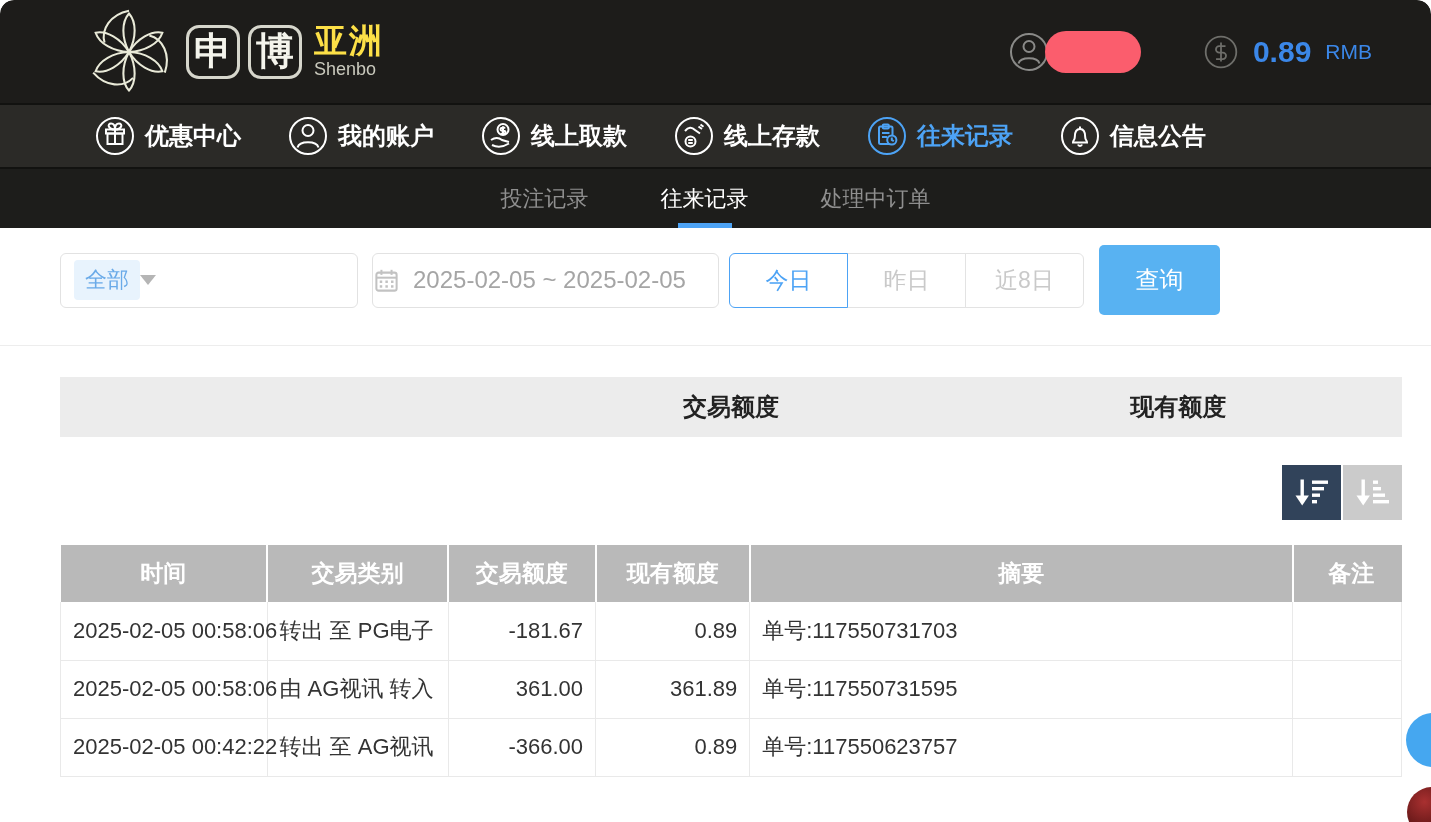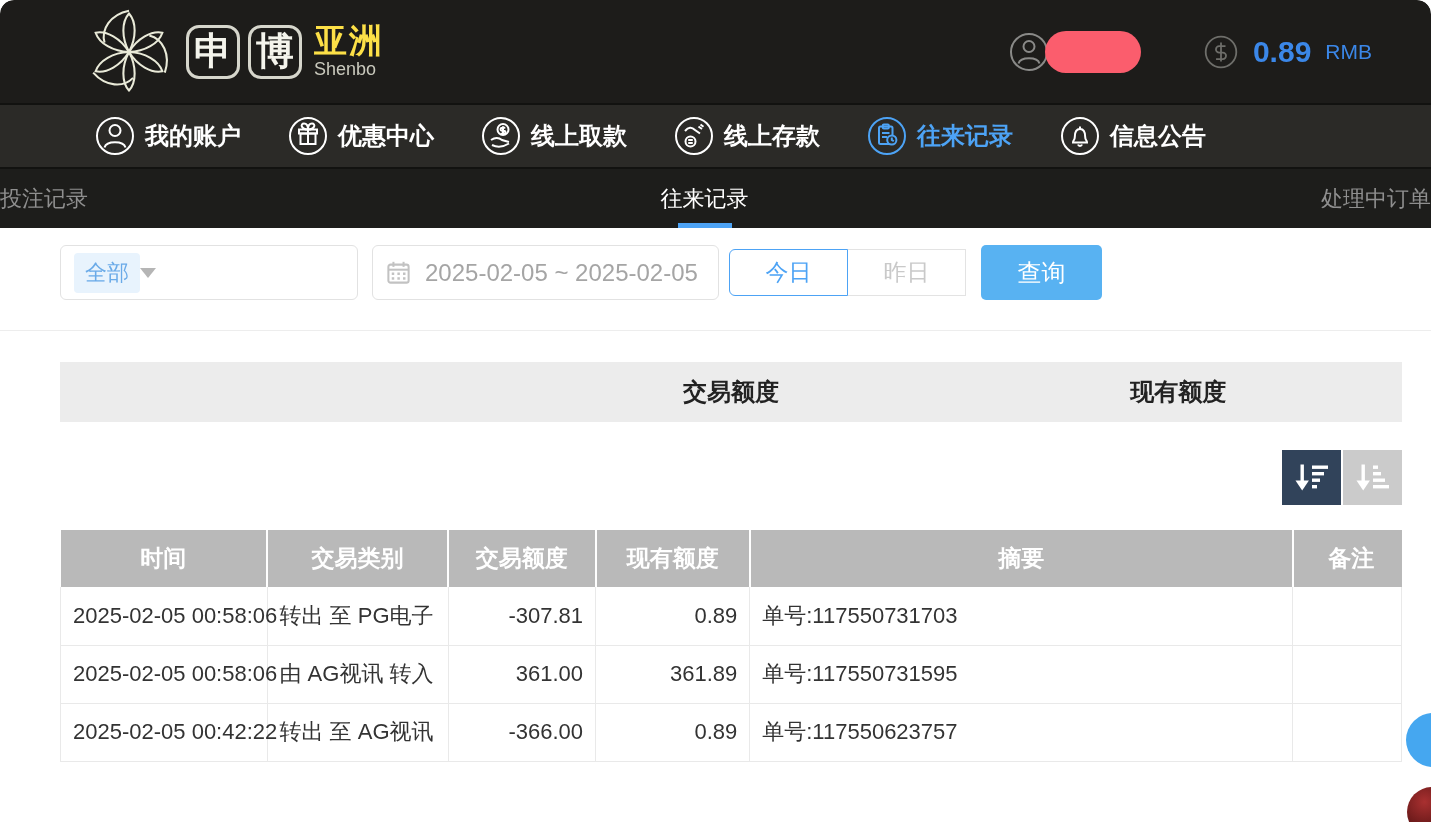--- a/index.html
+++ b/index.html
@@ -31,50 +31,50 @@
   
   .mainnav { height:64px; background:#2b2a27; border-top:2px solid #121210;
              display:flex; align-items:center; padding-left:95px; gap:47px; }
   .nav-item { display:flex; align-items:center; gap:10px; color:#ffffff;
               font-size:24px; font-weight:600; cursor:pointer; white-space:nowrap; }
   .nav-item.active { color:#4da3f5; }
   .nav-item svg { display:block; }
 
   
   .subtabs { height:61px; background:#1d1d1b; border-top:2px solid #121210;
-             display:flex; justify-content:space-between; gap:72px; }
+             display:flex; justify-content:center; gap:72px; }
   .subtab { position:relative; display:flex; align-items:center; color:#8f8f8f;
             font-size:22px; cursor:pointer; }
   .subtab.active { color:#ffffff; }
   .subtab.active::after { content:""; position:absolute; bottom:0; left:50%;
             transform:translateX(-50%); width:54px; height:5px; background:#4da3f5; }
 
   
   .content { padding:0 29px 0 60px; }
   .filters-strip { margin:0 -29px 0 -60px; padding:17px 29px 30px 60px;
                    border-bottom:1px solid #ededed; }
   .filters { display:flex; align-items:center; }
   .select-box { width:298px; height:55px; border:1px solid #e2e2e2; border-radius:6px;
                 display:flex; align-items:center; 
                 padding:0 18px 0 13px; background:#fff; cursor:pointer; }
   .chip { background:#e8f3fd; color:#6aaae8; font-size:22px; padding:5px 11px; border-radius:4px; }
   .select-arrow { width:0; height:0; border-left:8px solid transparent;
                   border-right:8px solid transparent; border-top:10px solid #b5b5b5; }
   .date-box { width:347px; height:55px; border:1px solid #e2e2e2; border-radius:6px;
-              display:flex; align-items:center; gap:13px; padding:0 12px;
+              display:flex; align-items:center; gap:13px; padding:0 0;
               margin-left:14px; color:#a5a5a5; font-size:24px; background:#fff; cursor:pointer;
               white-space:nowrap; }
   .range-group { display:flex; margin-left:10px; }
-  .range-btn { width:119px; height:47px; border:1px solid #e3e3e3; background:#fff;
+  .range-btn { width:119px; height:55px; border:1px solid #e3e3e3; background:#fff;
                color:#c9c9c9; font-size:23px; display:flex; align-items:center;
                justify-content:center; margin-left:-1px; cursor:pointer; }
   .range-btn.first { border-radius:6px 0 0 6px; margin-left:0; }
   .range-btn.last  { border-radius:0 6px 6px 0; }
   .range-btn.active { border-color:#4da3f5; color:#4da3f5; position:relative; z-index:1; }
-  .query-btn { width:121px; height:55px; margin-left:15px; background:#58b2f2;
+  .query-btn { width:121px; height:70px; margin-left:15px; background:#58b2f2;
                color:#fff; font-size:24px; border:none; border-radius:5px; cursor:pointer; }
 
   
   .summary { margin-top:31px; width:100%; border-collapse:collapse; table-layout:fixed; }
   .summary th { background:#ececec; height:60px; font-size:24px; font-weight:600;
                 color:#222; text-align:center; }
   .summary td { height:64px; text-align:center; font-size:24px; color:#1a1a1a;
                 border-bottom:1px solid #e7e7e7; border-right:1px solid #e7e7e7; background:#fff; }
   .summary td:last-child { border-right:none; }
 
@@ -151,34 +151,34 @@
         <span class="balance-amount">0.89</span>
         <span class="balance-currency">RMB</span>
       </div>
     </div>
   </header>
 
   <nav class="mainnav">
     <div class="nav-item">
       <svg width="40" height="40" viewBox="0 0 40 40" fill="none" stroke="currentColor" stroke-width="2">
         <circle cx="20" cy="20" r="18"></circle>
-          <circle cx="20" cy="14.5" r="5.5"></circle>
-        <path d="M9.5 31.5 C11.5 24.5 28.5 24.5 30.5 31.5"></path>
-      </svg>
-      <span>我的账户</span>
-    </div>
-    <div class="nav-item">
-      <svg width="40" height="40" viewBox="0 0 40 40" fill="none" stroke="currentColor" stroke-width="2">
-        <circle cx="20" cy="20" r="18"></circle>
         <rect x="11" y="13.5" width="18" height="4"></rect>
         <rect x="12.5" y="17.5" width="15" height="10.5"></rect>
         <line x1="20" y1="13.5" x2="20" y2="28"></line>
         <path d="M20 13.5 c-7 0 -8 -6 -4 -6 c3 0 4 3 4 6 c0 -3 1 -6 4 -6 c4 0 3 6 -4 6"></path>
       </svg>
       <span>优惠中心</span>
+    </div>
+    <div class="nav-item">
+      <svg width="40" height="40" viewBox="0 0 40 40" fill="none" stroke="currentColor" stroke-width="2">
+        <circle cx="20" cy="20" r="18"></circle>
+          <circle cx="20" cy="14.5" r="5.5"></circle>
+        <path d="M9.5 31.5 C11.5 24.5 28.5 24.5 30.5 31.5"></path>
+      </svg>
+      <span>我的账户</span>
     </div>
     <div class="nav-item">
       <svg width="40" height="40" viewBox="0 0 40 40" fill="none" stroke="currentColor" stroke-width="2">
         <circle cx="20" cy="20" r="18"></circle>
         <circle cx="22" cy="13.5" r="5.5"></circle>
         <path d="M22 10.2 v6.6 M24.3 11.7 h-3.2 a1.5 1.5 0 0 0 0 3 h1.8 a1.5 1.5 0 0 1 0 3 h-3.2"></path>
         <path d="M10 24 q6 -4 11 0 l7 2 M11 29 q8 4 17 -1.5"></path>
       </svg>
       <span>线上取款</span>
     </div>
@@ -252,20 +252,23 @@
           </svg>
           <span>2025-02-05 ~ 2025-02-05</span>
         </div>
 
         <div class="range-group">
           <button class="range-btn first active">
             <span>今日</span>
           </button>
           <button class="range-btn">
             <span>昨日</span>
+          </button>
+          <button class="range-btn last">
+            <span>近8日</span>
           </button>
         </div>
 
         <button class="query-btn">查询</button>
       </div>
     </div>
 
     <table class="summary">
       <tbody>
           <tr>
@@ -313,21 +316,21 @@
         <th>时间</th>
         <th>交易类别</th>
         <th>交易额度</th>
         <th>现有额度</th>
         <th>摘要</th>
         <th>备注</th>
       </tr>
       <tr>
         <td class="c-time">2025-02-05 00:58:06</td>
         <td class="c-type">转出 至 PG电子</td>
-        <td class="c-amount">-307.81</td>
+        <td class="c-amount">-181.67</td>
         <td class="c-balance">0.89</td>
         <td class="c-summary">单号:117550731703</td>
         <td class="c-note"></td>
       </tr>
       <tr>
         <td class="c-time">2025-02-05 00:58:06</td>
         <td class="c-type">由 AG视讯 转入</td>
         <td class="c-amount">361.00</td>
         <td class="c-balance">361.89</td>
         <td class="c-summary">单号:117550731595</td>

